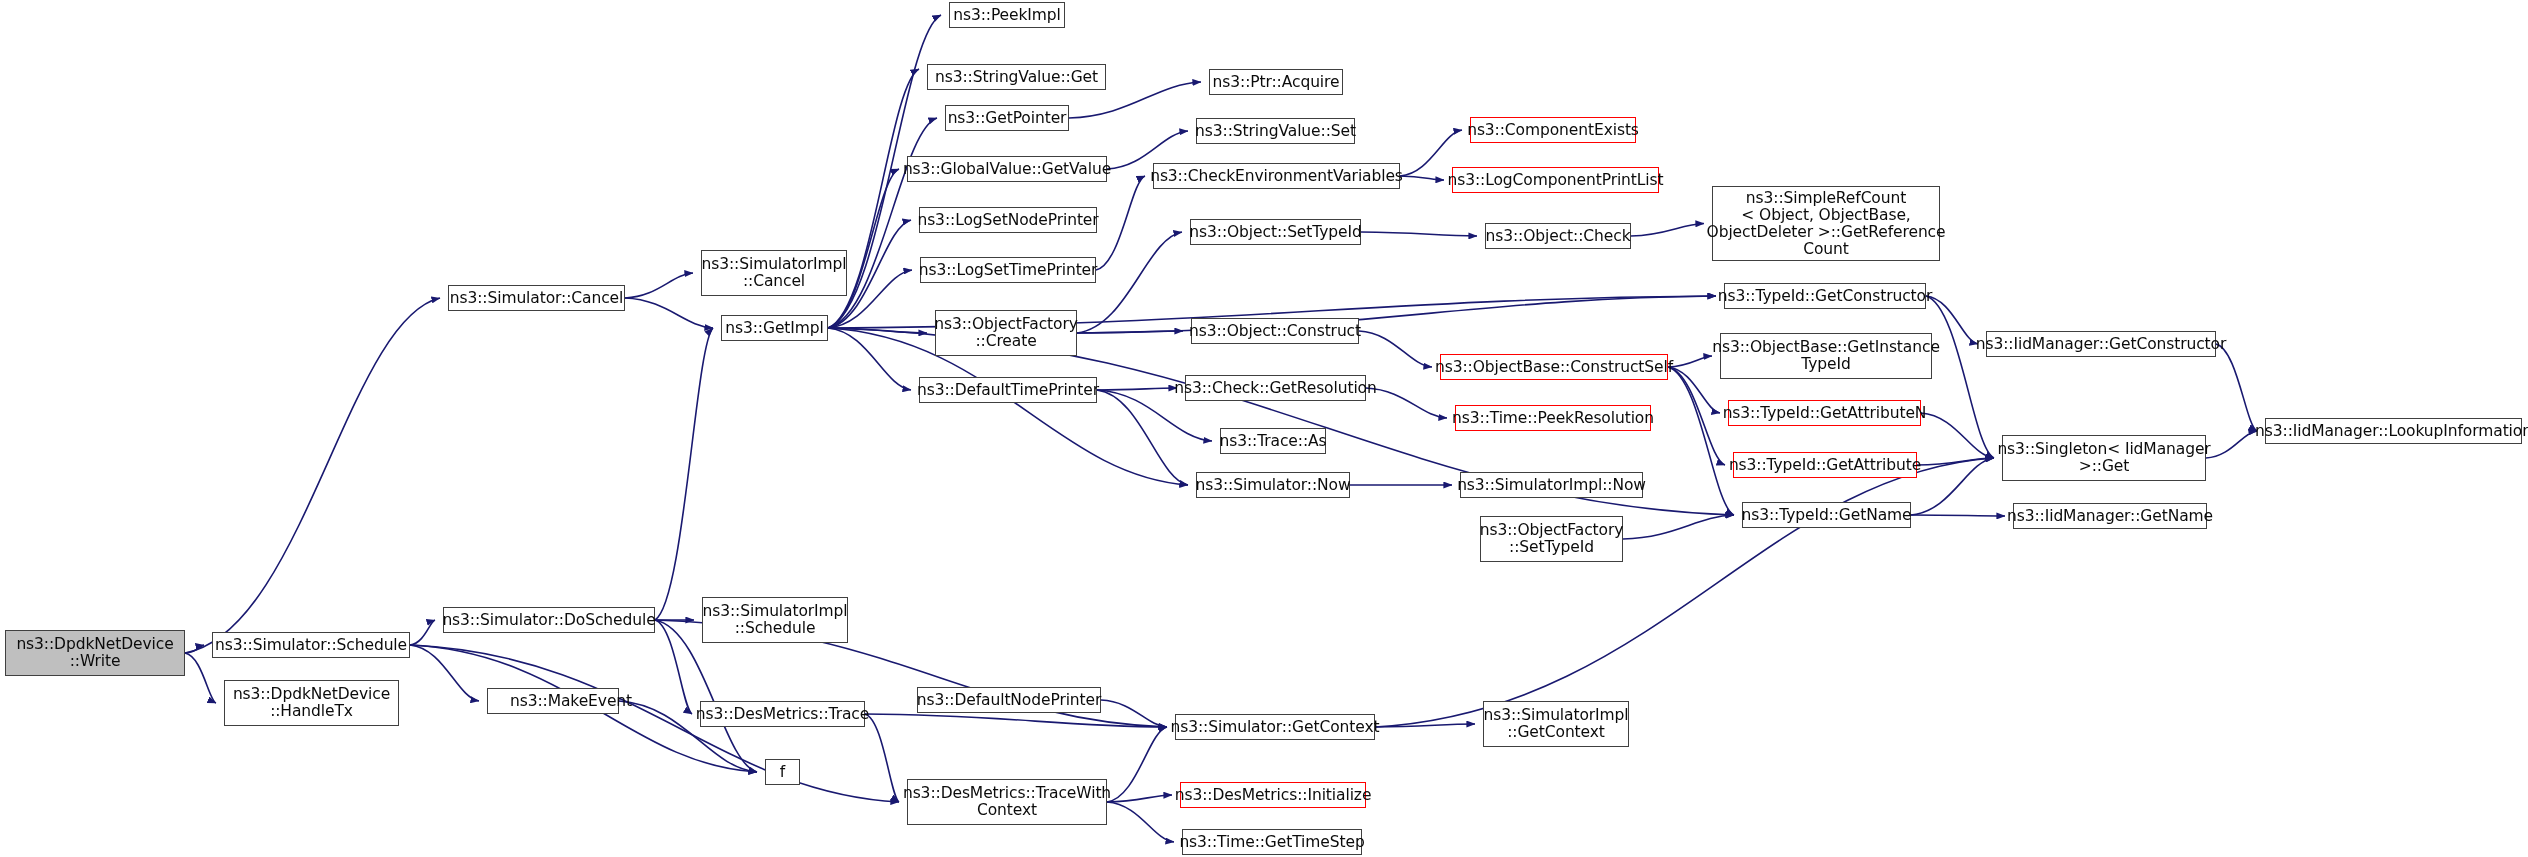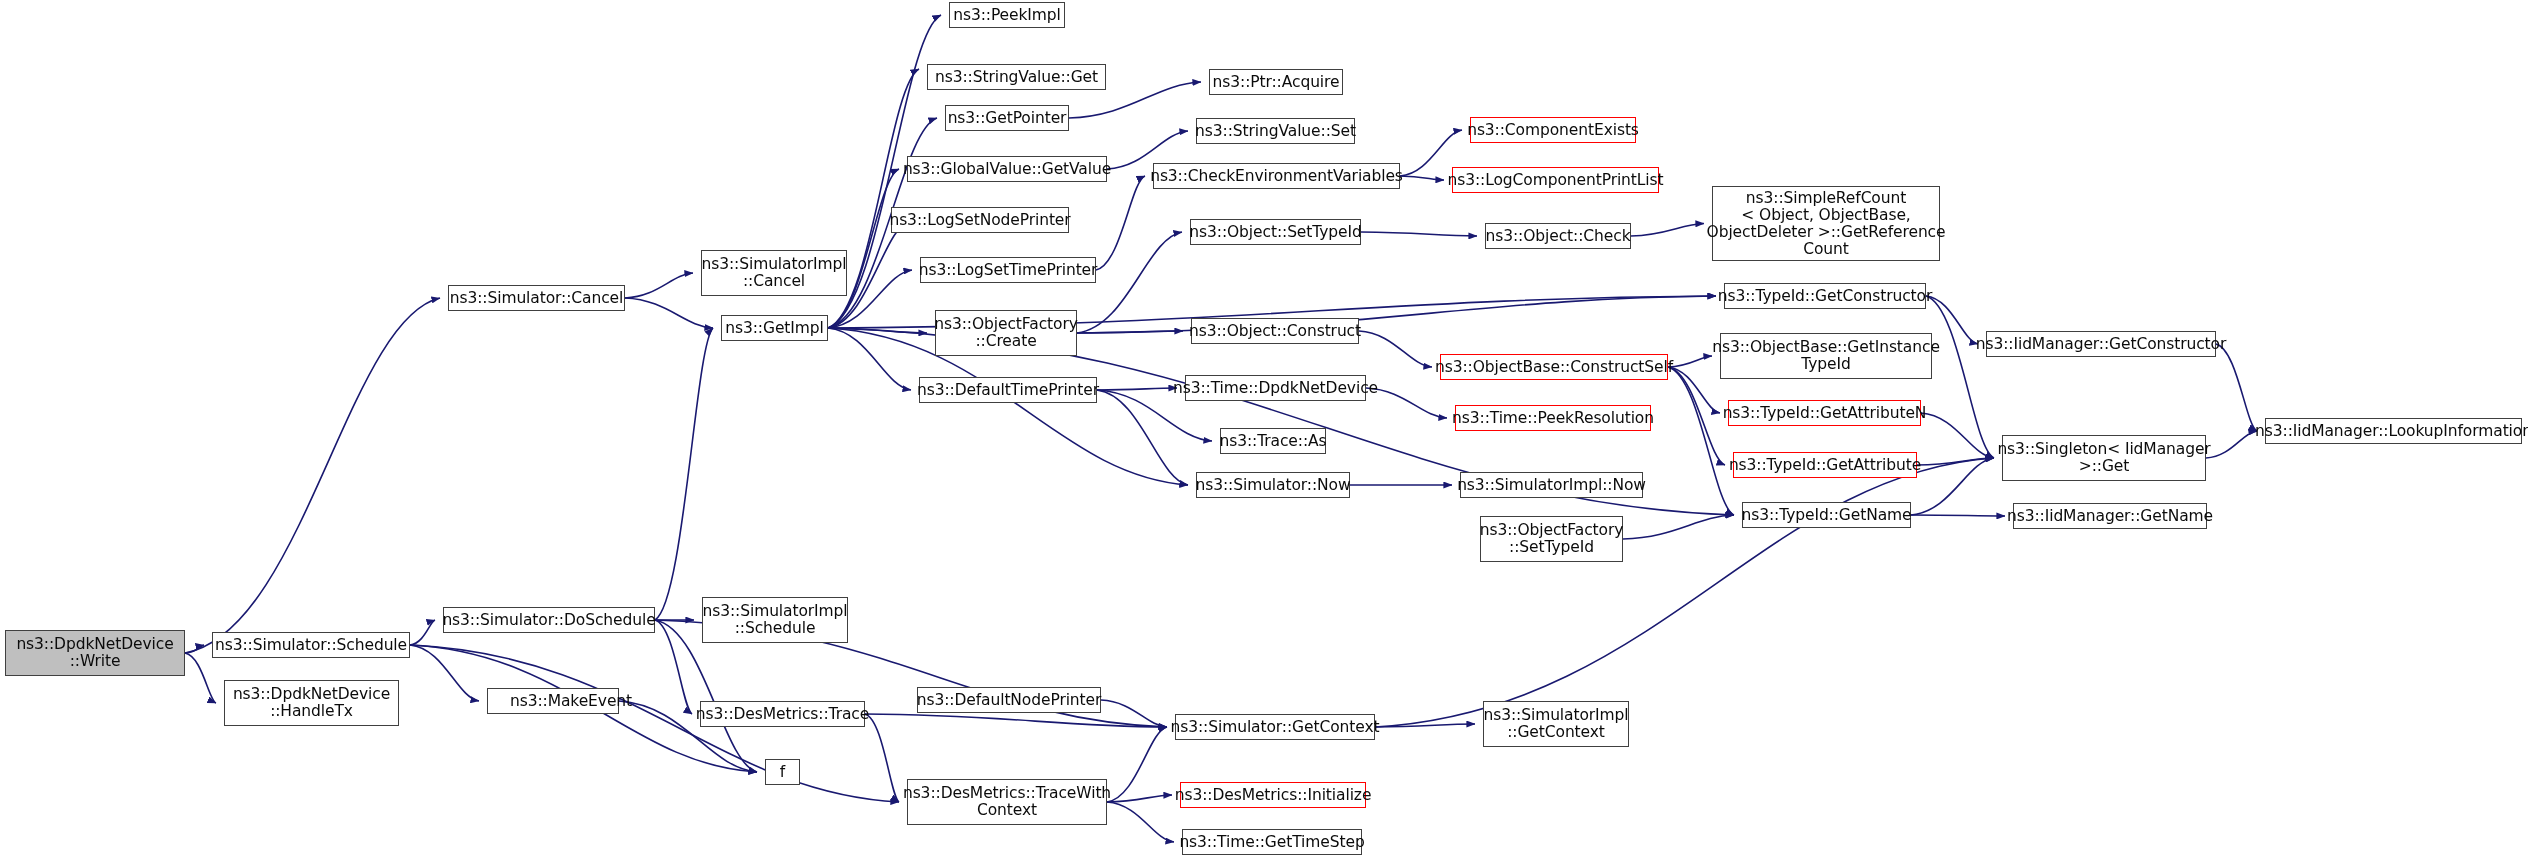--- a/index.html
+++ b/index.html
@@ -129,31 +129,31 @@
       <div class="node red" style="left: 1180px; top: 782px; width: 186px; height: 26px;">ns3::DesMetrics::Initialize</div>
       <div class="node" style="left: 1182px; top: 829px; width: 180px; height: 26px;">ns3::Time::GetTimeStep</div>
       <div class="node" style="left: 448px; top: 285px; width: 177px; height: 26px;">ns3::Simulator::Cancel</div>
       <div class="node" style="left: 701px; top: 250px; width: 146px; height: 46px;">ns3::SimulatorImpl
 ::Cancel</div>
       <div class="node" style="left: 721px; top: 315px; width: 107px; height: 26px;">ns3::GetImpl</div>
       <div class="node" style="left: 949px; top: 2px; width: 116px; height: 26px;">ns3::PeekImpl</div>
       <div class="node" style="left: 927px; top: 56px; width: 179px; height: 26px; margin-top: 8px;">ns3::StringValue::Get</div>
       <div class="node" style="left: 945px; top: 105px; width: 124px; height: 26px;">ns3::GetPointer</div>
       <div class="node" style="left: 907px; top: 156px; width: 200px; height: 26px;">ns3::GlobalValue::GetValue</div>
-      <div class="node" style="left: 891px; top: 207px; width: 178px; height: 26px;">ns3::LogSetNodePrinter</div>
+      <div class="node" style="left: 919px; top: 207px; width: 178px; height: 26px;">ns3::LogSetNodePrinter</div>
       <div class="node" style="left: 920px; top: 257px; width: 176px; height: 26px;">ns3::LogSetTimePrinter</div>
       <div class="node" style="left: 935px; top: 310px; width: 142px; height: 46px;">ns3::ObjectFactory
 ::Create</div>
       <div class="node" style="left: 919px; top: 377px; width: 178px; height: 26px; text-align: right;">ns3::DefaultTimePrinter</div>
       <div class="node" style="left: 1220px; top: 428px; width: 106px; height: 26px;">ns3::Trace::As</div>
       <div class="node" style="left: 1196px; top: 472px; width: 154px; height: 26px;">ns3::Simulator::Now</div>
       <div class="node" style="left: 1153px; top: 163px; width: 247px; height: 26px;">ns3::CheckEnvironmentVariables</div>
       <div class="node" style="left: 1190px; top: 219px; width: 171px; height: 26px;">ns3::Object::SetTypeId</div>
       <div class="node" style="left: 1191px; top: 318px; width: 168px; height: 26px;">ns3::Object::Construct</div>
-      <div class="node" style="left: 1185px; top: 375px; width: 181px; height: 26px;">ns3::Time::DpdkNetDevice</div>
+      <div class="node" style="left: 1185px; top: 375px; width: 181px; height: 26px;">ns3::Check::GetResolution</div>
       <div class="node" style="left: 1209px; top: 69px; width: 134px; height: 26px;">ns3::Ptr::Acquire</div>
       <div class="node" style="left: 1196px; top: 118px; width: 159px; height: 26px;">ns3::StringValue::Set</div>
       <div class="node" style="left: 1480px; top: 516px; width: 143px; height: 46px;">ns3::ObjectFactory
 ::SetTypeId</div>
       <div class="node red" style="left: 1470px; top: 117px; width: 166px; height: 26px;">ns3::ComponentExists</div>
       <div class="node red" style="left: 1452px; top: 167px; width: 207px; height: 26px;">ns3::LogComponentPrintList</div>
       <div class="node" style="left: 1485px; top: 223px; width: 146px; height: 26px;">ns3::Object::Check</div>
       <div class="node red" style="left: 1440px; top: 354px; width: 228px; height: 26px;">ns3::ObjectBase::ConstructSelf</div>
       <div class="node red" style="left: 1455px; top: 405px; width: 196px; height: 26px;">ns3::Time::PeekResolution</div>
       <div class="node" style="left: 1460px; top: 472px; width: 183px; height: 26px;">ns3::SimulatorImpl::Now</div>

